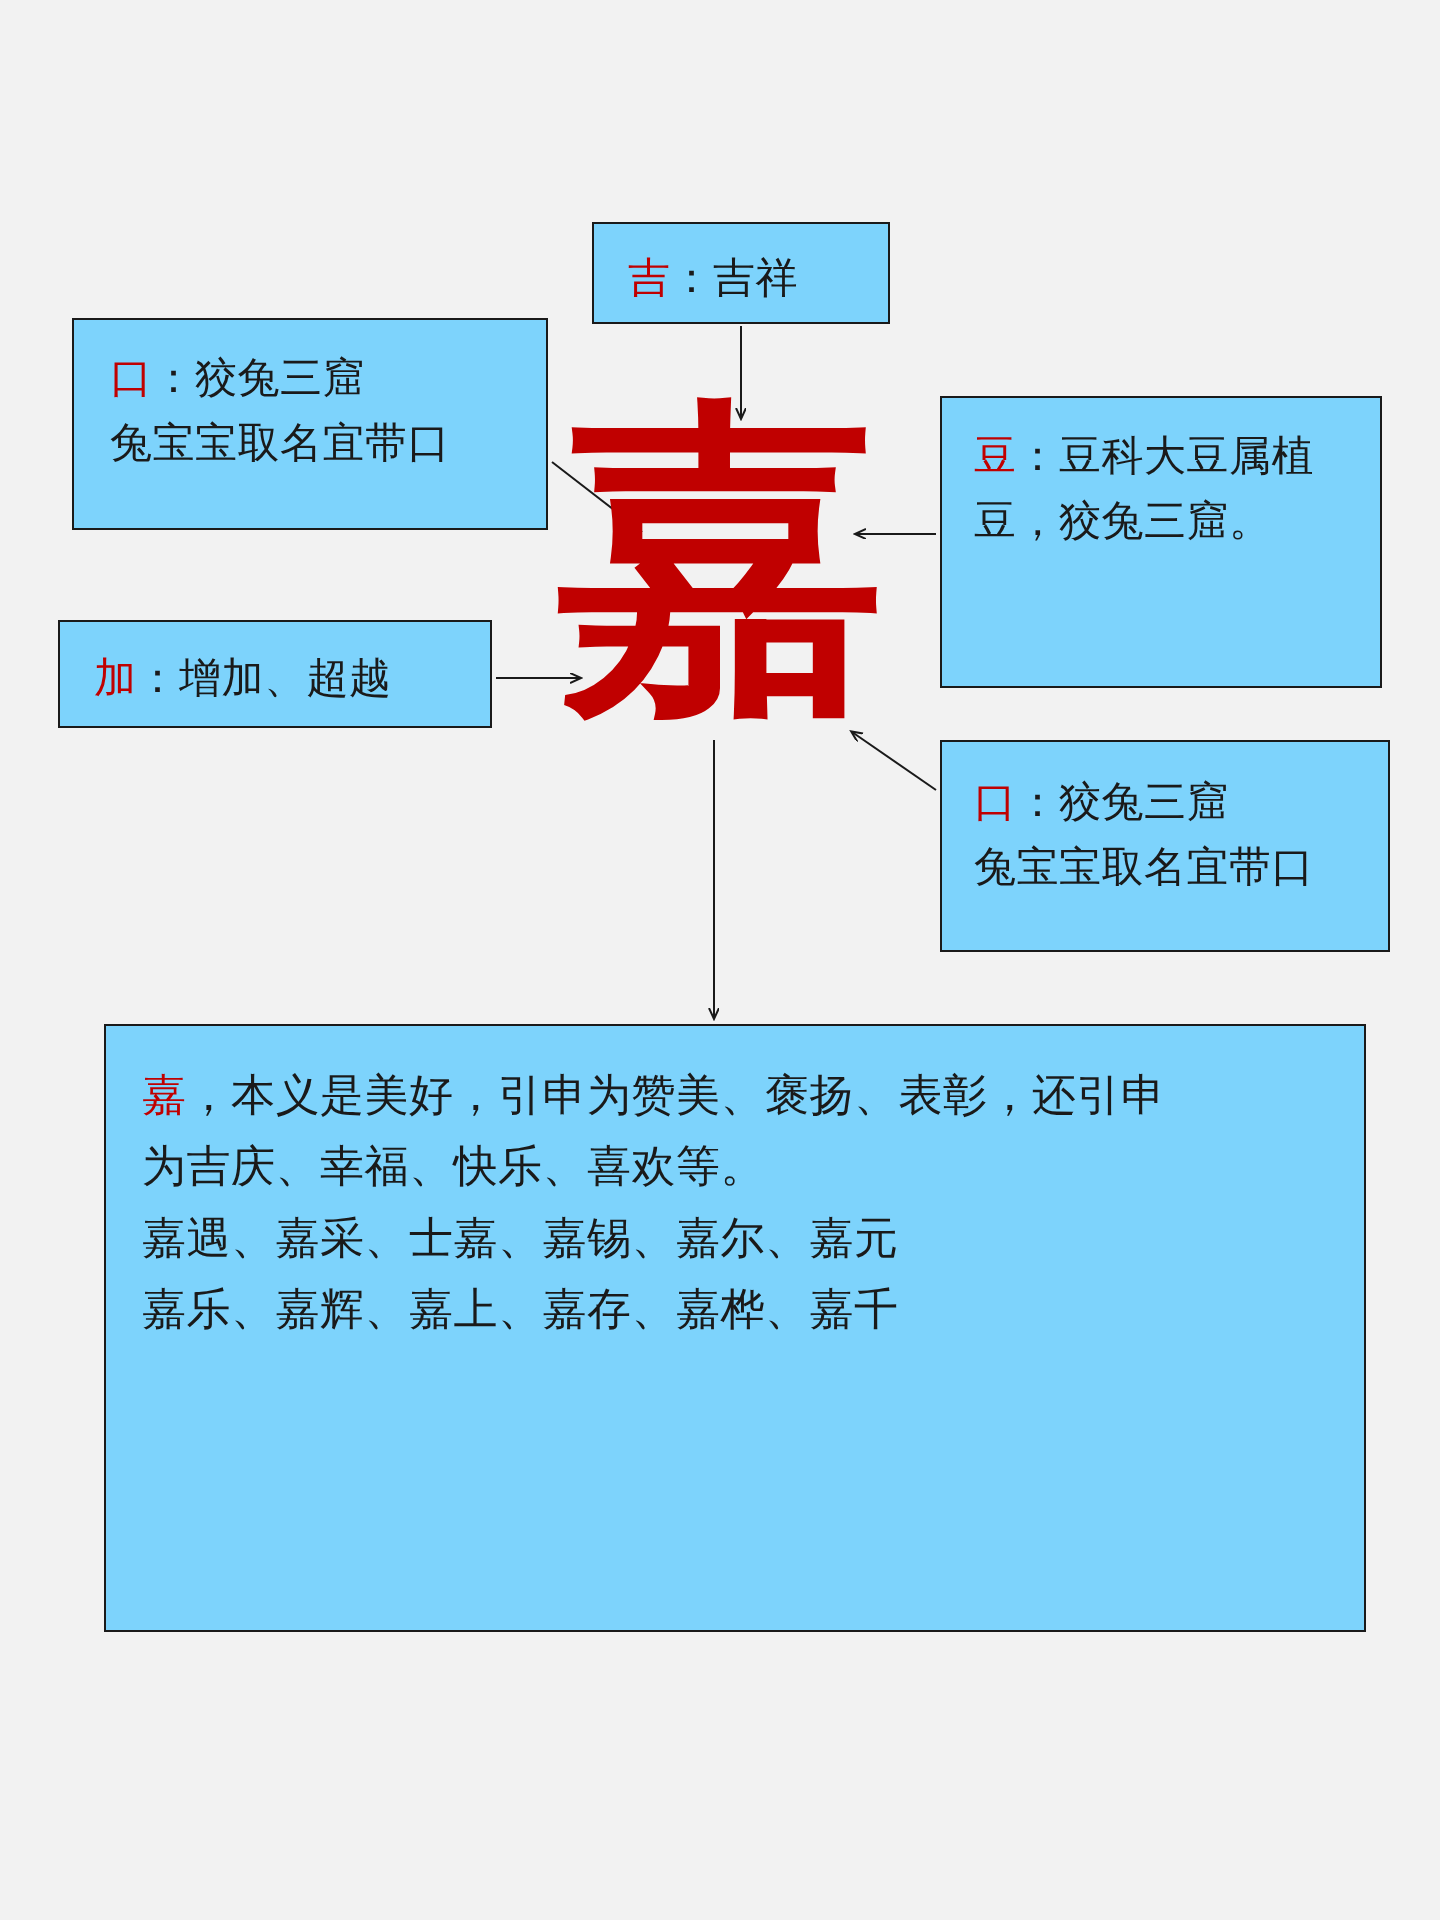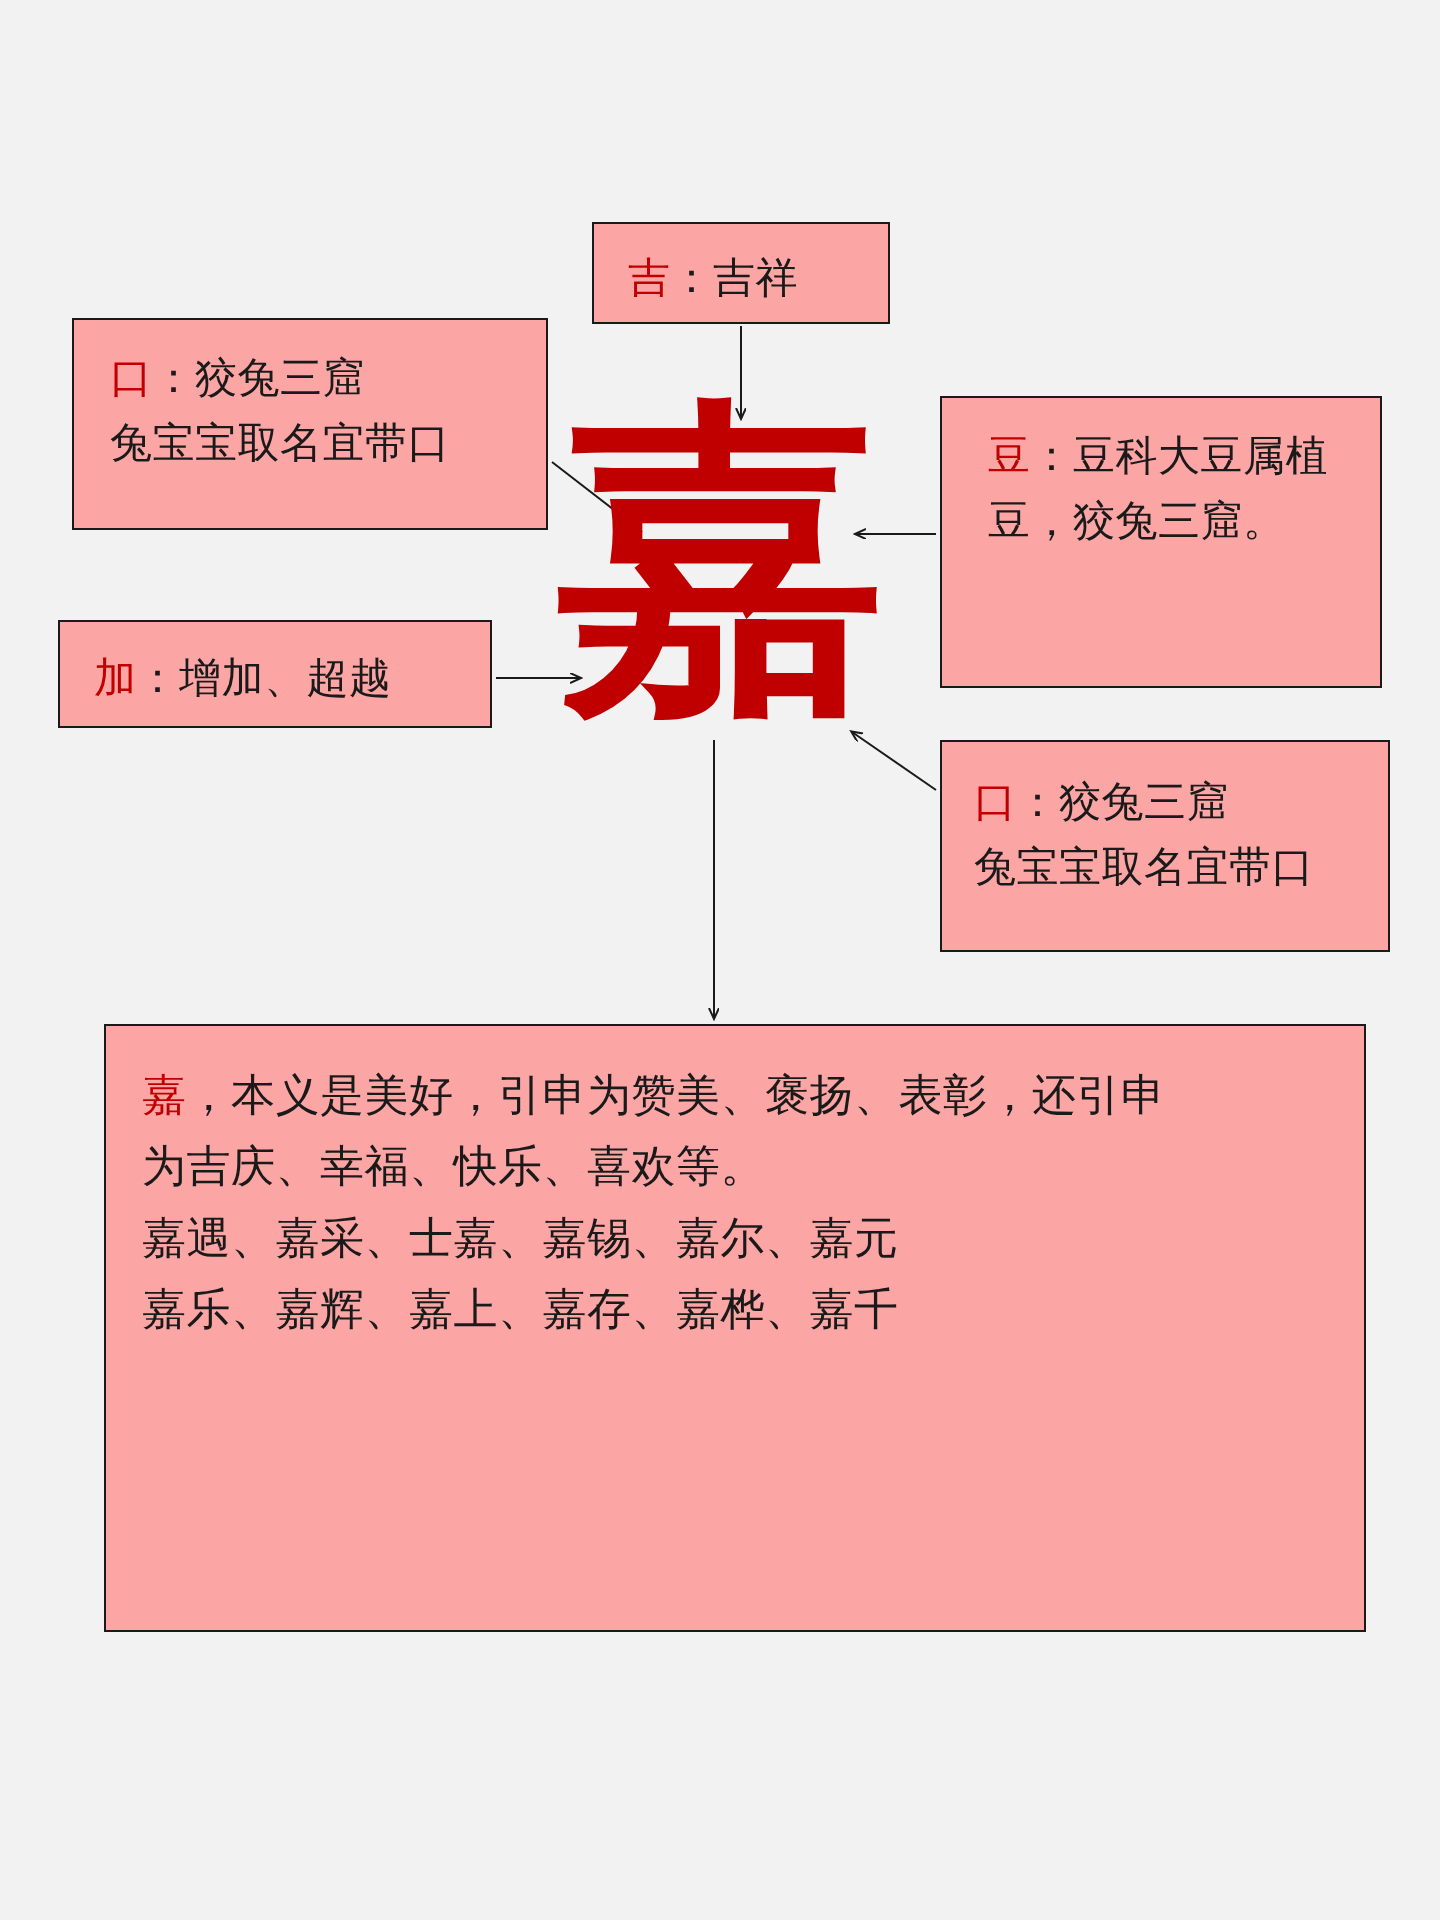--- a/index.html
+++ b/index.html
@@ -18,21 +18,21 @@
     position: absolute;
     left: 0;
     top: 0;
     width: 1440px;
     height: 1920px;
   }
   .box {
     position: absolute;
     box-sizing: border-box;
     border: 2px solid #1a1a1a;
-    background: #fca5a5;
+    background: #7dd3fc;
     color: #1a1a1a;
     line-height: 1.55;
     letter-spacing: 0.5px;
   }
   .accent {
     color: #c00000;
   }
   
   .box-ji {
     left: 592px;
@@ -60,21 +60,21 @@
     font-size: 42px;
     padding: 24px 0 10px 34px;
   }
   
   .box-dou {
     left: 940px;
     top: 396px;
     width: 442px;
     height: 292px;
     font-size: 42px;
-    padding: 26px 0 0 46px;
+    padding: 26px 0 0 32px;
   }
   
   .box-kou-right {
     left: 940px;
     top: 740px;
     width: 450px;
     height: 212px;
     font-size: 42px;
     padding: 28px 0 0 32px;
   }

